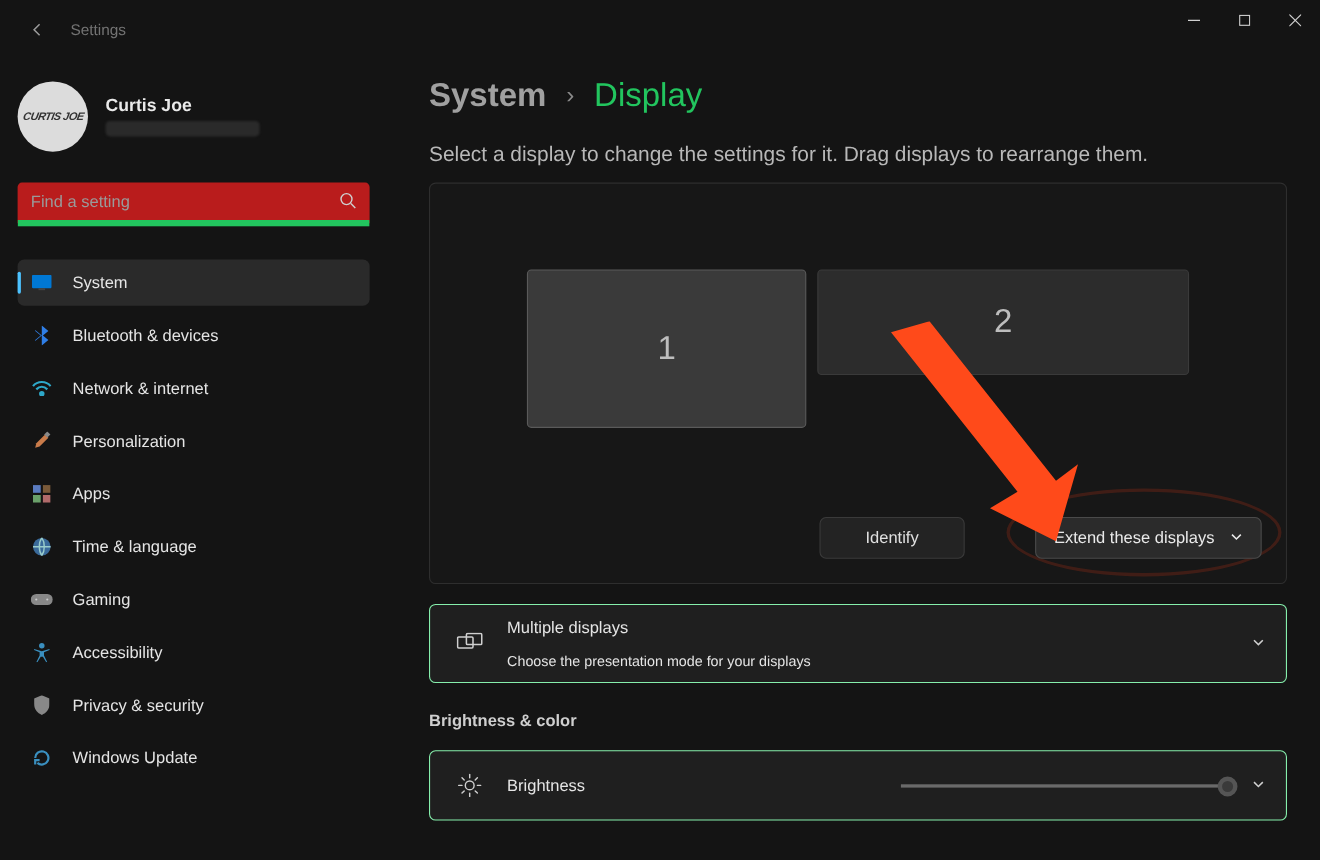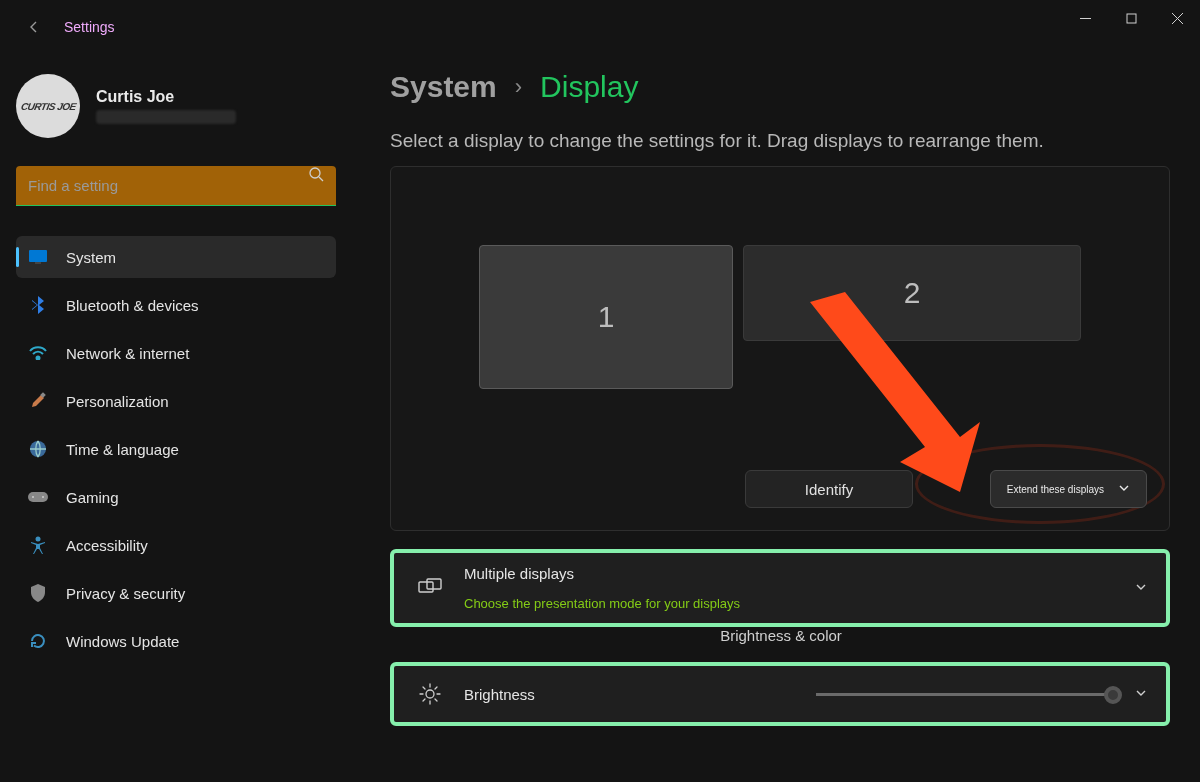--- a/index.html
+++ b/index.html
@@ -13,21 +13,21 @@
 }
 .titlebar {
   position: absolute; top: 0; left: 0; right: 0; height: 54px;
   display: flex; align-items: center;
 }
 .back-btn {
   width: 40px; height: 40px; margin-left: 14px;
   display: flex; align-items: center; justify-content: center;
   color: #9a9a9a;
 }
-.app-title { margin-left: 10px; color: #f0abfc; font-size: 14px; }
+.app-title { margin-left: 10px; color: #737373; font-size: 14px; }
 .win-controls {
   position: absolute; right: 0; top: 0;
   display: flex;
 }
 .win-btn {
   width: 46px; height: 36px;
   display: flex; align-items: center; justify-content: center;
   color: #d0d0d0; font-size: 12px;
 }
 
@@ -43,23 +43,23 @@
   font-size: 10px; letter-spacing: -0.5px;
 }
 .avatar-text { transform: skewX(-10deg); font-family: Arial, sans-serif; }
 .user-meta { display: flex; flex-direction: column; }
 .user-name { font-weight: 600; font-size: 16px; color: #eaeaea; }
 .user-email {
   width: 140px; height: 14px; margin-top: 4px;
   background: #2a2a2a; border-radius: 4px; filter: blur(1px);
 }
 .search-wrap {
-  width: 320px; height: 40px; background: #a16207;
-  border-bottom: 1px solid #22c55e; border-radius: 4px 4px 0 0;
-  display: flex; padding: 0 12px;
+  width: 320px; height: 40px; background: #b91c1c;
+  border-bottom: 6px solid #22c55e; border-radius: 4px 4px 0 0;
+  display: flex; align-items: center; padding: 0 12px;
   margin-bottom: 30px;
 }
 .search-wrap input {
   flex: 1; background: transparent; border: none; outline: none;
   color: #d0d0d0; font-size: 15px;
 }
 .search-wrap input::placeholder { color: #9a9a9a; }
 .search-icon { color: #cfcfcf; }
 
 .nav-list { display: flex; flex-direction: column; }
@@ -96,51 +96,51 @@
 .monitor {
   position: absolute; background: #3a3a3a; border: 1px solid #5a5a5a;
   border-radius: 4px; display: flex; align-items: center; justify-content: center;
   color: #bdbdbd; font-size: 30px;
 }
 .monitor.m1 { left: 88px; top: 78px; width: 254px; height: 144px; }
 .monitor.m2 { left: 352px; top: 78px; width: 338px; height: 96px; background: #2c2c2c; border-color: #3a3a3a; }
 
 .identify-btn {
   position: absolute; left: 354px; bottom: 22px;
-  width: 168px; height: 38px; border-radius: 6px;
+  width: 132px; height: 38px; border-radius: 6px;
   background: #232323; border: 1px solid #3a3a3a;
   display: flex; align-items: center; justify-content: center;
   color: #e0e0e0; font-size: 15px;
 }
 .extend-dd {
   position: absolute; right: 22px; bottom: 22px;
   height: 38px; padding: 0 16px; border-radius: 6px;
   background: #2b2b2b; border: 1px solid #4a4a4a;
   display: flex; align-items: center; gap: 14px;
-  color: #eaeaea; font-size: 10px;
+  color: #eaeaea; font-size: 15px;
 }
 .ring {
   position: absolute; right: 4px; bottom: 6px;
   width: 250px; height: 80px; border: 3px solid rgba(255,60,20,0.18);
   border-radius: 50%;
 }
 
 .card {
   width: 780px; min-height: 64px; background: #1f1f1f;
-  border: 4px solid #86efac; border-radius: 6px;
+  border: 1px solid #86efac; border-radius: 6px;
   display: flex; align-items: center; padding: 12px 18px;
   margin-top: 18px;
 }
 .card .cicon { width: 36px; display: flex; justify-content: center; color: #cfcfcf; }
 .card .ctext { flex: 1; margin-left: 16px; }
 .card .ctitle { font-size: 15px; color: #e5e5e5; }
-.card .csub { font-size: 13px; color: #84cc16; margin-top: 14px; }
+.card .csub { font-size: 13px; color: #e5e5e5; margin-top: 14px; }
 .card .cchev { color: #cfcfcf; }
 
-.section-label { color: #cfcfcf; font-size: 15px; font-weight: 400; text-align: center; }
+.section-label { margin-top: 26px; color: #cfcfcf; font-size: 15px; font-weight: 700; }
 
 .slider-wrap { display: flex; align-items: center; gap: 16px; }
 .slider-track {
   width: 300px; height: 3px; background: #6a6a6a; position: relative;
 }
 .slider-thumb {
   position: absolute; right: -6px; top: -7px;
   width: 18px; height: 18px; border-radius: 50%;
   background: #3a3a3a; border: 4px solid #555;
 }
@@ -231,20 +231,31 @@
       <span>Network &amp; internet</span>
     </div>
     <div class="nav-item">
       <span class="nav-icon">
         <svg width="18" height="18" viewBox="0 0 18 18">
             <path d="M3 15l4-1 8-8-3-3-8 8-1 4z" fill="#c97b4a"></path>
             <rect x="12" y="1" width="4" height="4" transform="rotate(45 14 3)" fill="#888"></rect>
           </svg>
       </span>
       <span>Personalization</span>
+    </div>
+    <div class="nav-item">
+      <span class="nav-icon">
+        <svg width="16" height="16" viewBox="0 0 16 16">
+            <rect x="0" y="0" width="7" height="7" fill="#5a7bbf"></rect>
+            <rect x="9" y="0" width="7" height="7" fill="#7a5a3a"></rect>
+            <rect x="0" y="9" width="7" height="7" fill="#6aa06a"></rect>
+            <rect x="9" y="9" width="7" height="7" fill="#b06a6a"></rect>
+          </svg>
+      </span>
+      <span>Apps</span>
     </div>
     <div class="nav-item">
       <span class="nav-icon">
         <svg width="18" height="18" viewBox="0 0 18 18" fill="none" stroke="#5a8fbf" stroke-width="1.3">
             <circle cx="9" cy="9" r="8" fill="#3a6a9a" stroke="none"></circle>
             <path d="M1 9h16M9 1c3 4 3 12 0 16M9 1c-3 4-3 12 0 16" stroke="#9cc"></path>
           </svg>
       </span>
       <span>Time &amp; language</span>
     </div>

